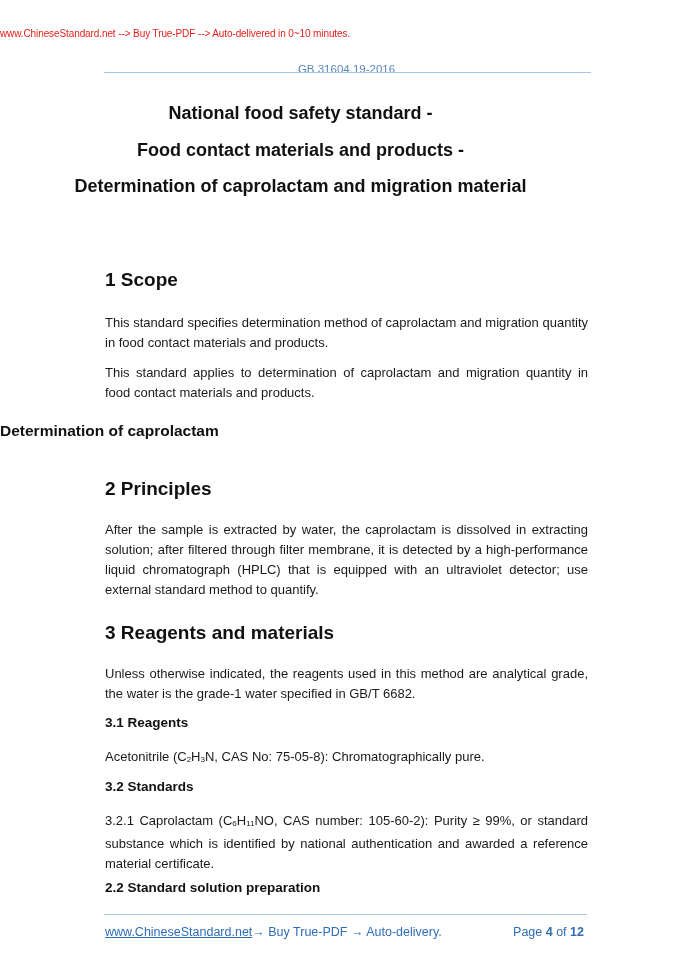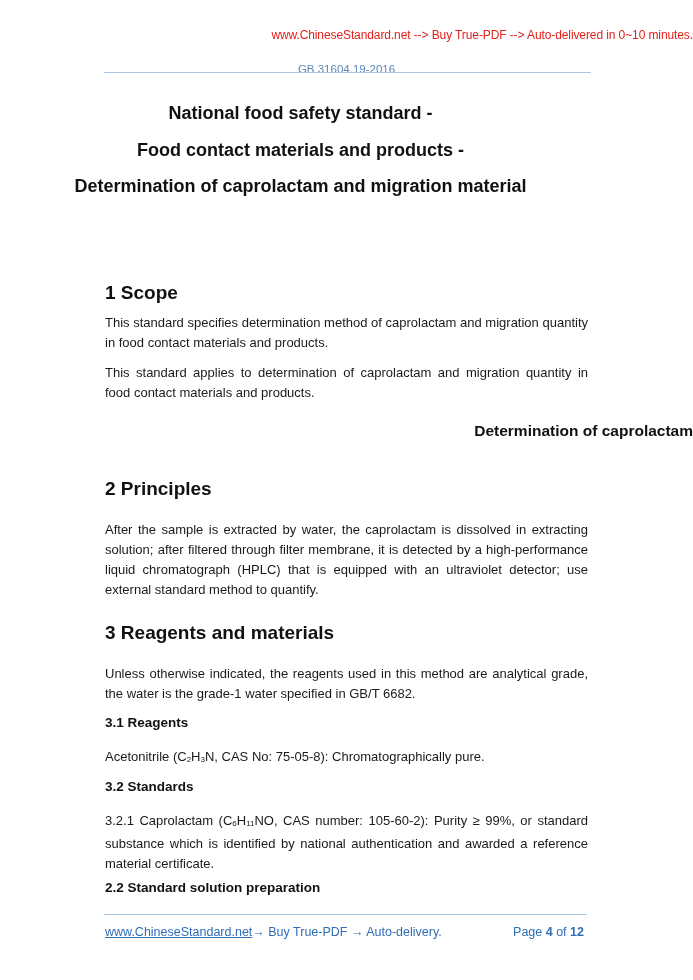--- a/index.html
+++ b/index.html
@@ -1,26 +1,26 @@
 <!DOCTYPE html>
 <html><head>
 <meta charset="utf-8">
 <style>
   html, body { margin:0; padding:0; background:#ffffff; }
   body { width:693px; height:980px; position:relative; overflow:hidden;
          font-family:"Liberation Sans", sans-serif; color:#111; }
-  .top-banner { position:absolute; top:28px; left:0; width:693px; text-align:right;
-                color:#e3211c; font-size:12px; letter-spacing:-0.1px; }
+  .top-banner { position:absolute; top:28px; left:0; width:693px; text-align:left;
+                color:#e3211c; font-size:10px; letter-spacing:-0.1px; }
   .doc-code { position:absolute; top:63px; left:0; width:693px; text-align:center;
               color:#5a86b8; font-size:11.5px; }
   .header-rule { position:absolute; top:72px; left:104px; width:487px; height:1px; background:#a9c6e2; }
   .title-line { position:absolute; left:0; width:601px; text-align:center; font-weight:bold; font-size:18px; color:#111; }
   .h1 { position:absolute; left:105px; font-weight:bold; font-size:19px; color:#111; }
   .h2 { position:absolute; left:105px; font-weight:bold; font-size:13.5px; color:#111; }
-  .center-h { position:absolute; left:0; width:693px; text-align:right; font-weight:bold; font-size:15.5px; color:#111; }
+  .center-h { position:absolute; left:0; width:693px; text-align:left; font-weight:bold; font-size:15.5px; color:#111; }
   .para { position:absolute; left:105px; width:483px; font-size:13px; line-height:20px;
           text-align:justify; color:#1a1a1a; }
   .para.single { text-align:left; }
   sub.s { font-size:8px; vertical-align:-1px; }
   .footer-rule { position:absolute; top:914px; left:104px; width:483px; height:1px; background:#a9c6e2; }
   .footer { position:absolute; top:925px; left:105px; width:483px; font-size:12.5px; color:#2f6db5; }
   .footer a { color:#2f6db5; text-decoration:underline; }
   .footer .page { position:absolute; right:4px; top:0; }
   .footer .page b { font-weight:bold; }
 </style>
@@ -28,21 +28,21 @@
 <body>
 
 <div class="top-banner">www.ChineseStandard.net --&gt; Buy True-PDF --&gt; Auto-delivered in 0~10 minutes.</div>
 <div class="doc-code">GB 31604.19-2016</div>
 <div class="header-rule"></div>
 
 <div class="title-line" style="top:103px;">National food safety standard -</div>
 <div class="title-line" style="top:140px;">Food contact materials and products -</div>
 <div class="title-line" style="top:176px;">Determination of caprolactam and migration material</div>
 
-<div class="h1" style="top:269px;margin-top:13px;">1 Scope</div>
+<div class="h1" style="top:269px;">1 Scope</div>
 <div class="para" style="top:313px;">This standard specifies determination method of caprolactam and migration quantity in food contact materials and products.</div>
 <div class="para" style="top:363px;">This standard applies to determination of caprolactam and migration quantity in food contact materials and products.</div>
 
 <div class="center-h" style="top:422px;">Determination of caprolactam</div>
 
 <div class="h1" style="top:478px;">2 Principles</div>
 <div class="para" style="top:520px;">After the sample is extracted by water, the caprolactam is dissolved in extracting solution; after filtered through filter membrane, it is detected by a high-performance liquid chromatograph (HPLC) that is equipped with an ultraviolet detector; use external standard method to quantify.</div>
 
 <div class="h1" style="top:622px;text-align:right;">3 Reagents and materials</div>
 <div class="para" style="top:664px;">Unless otherwise indicated, the reagents used in this method are analytical grade, the water is the grade-1 water specified in GB/T 6682.</div>

